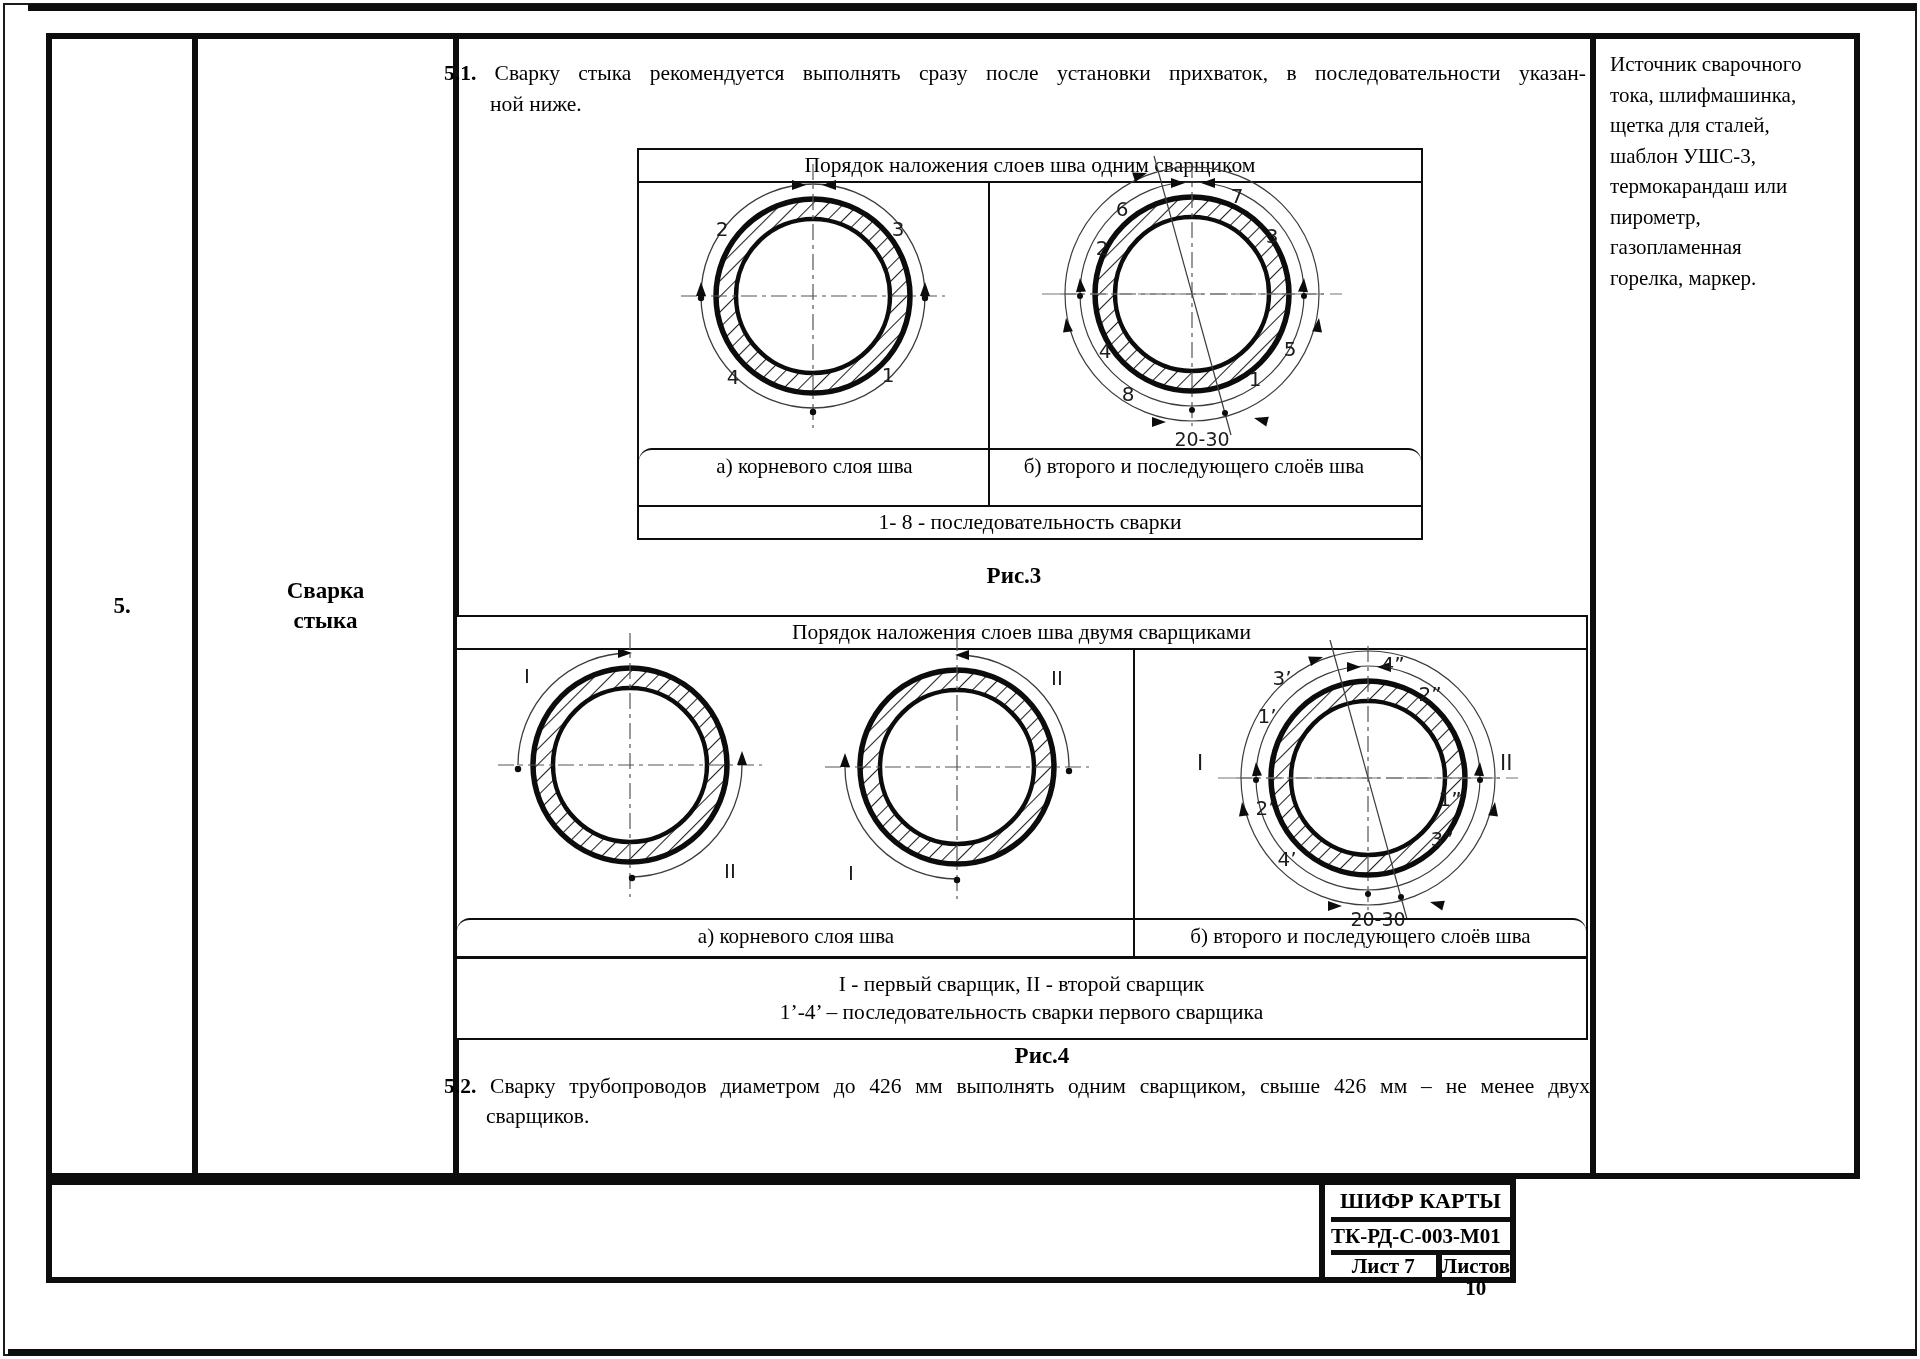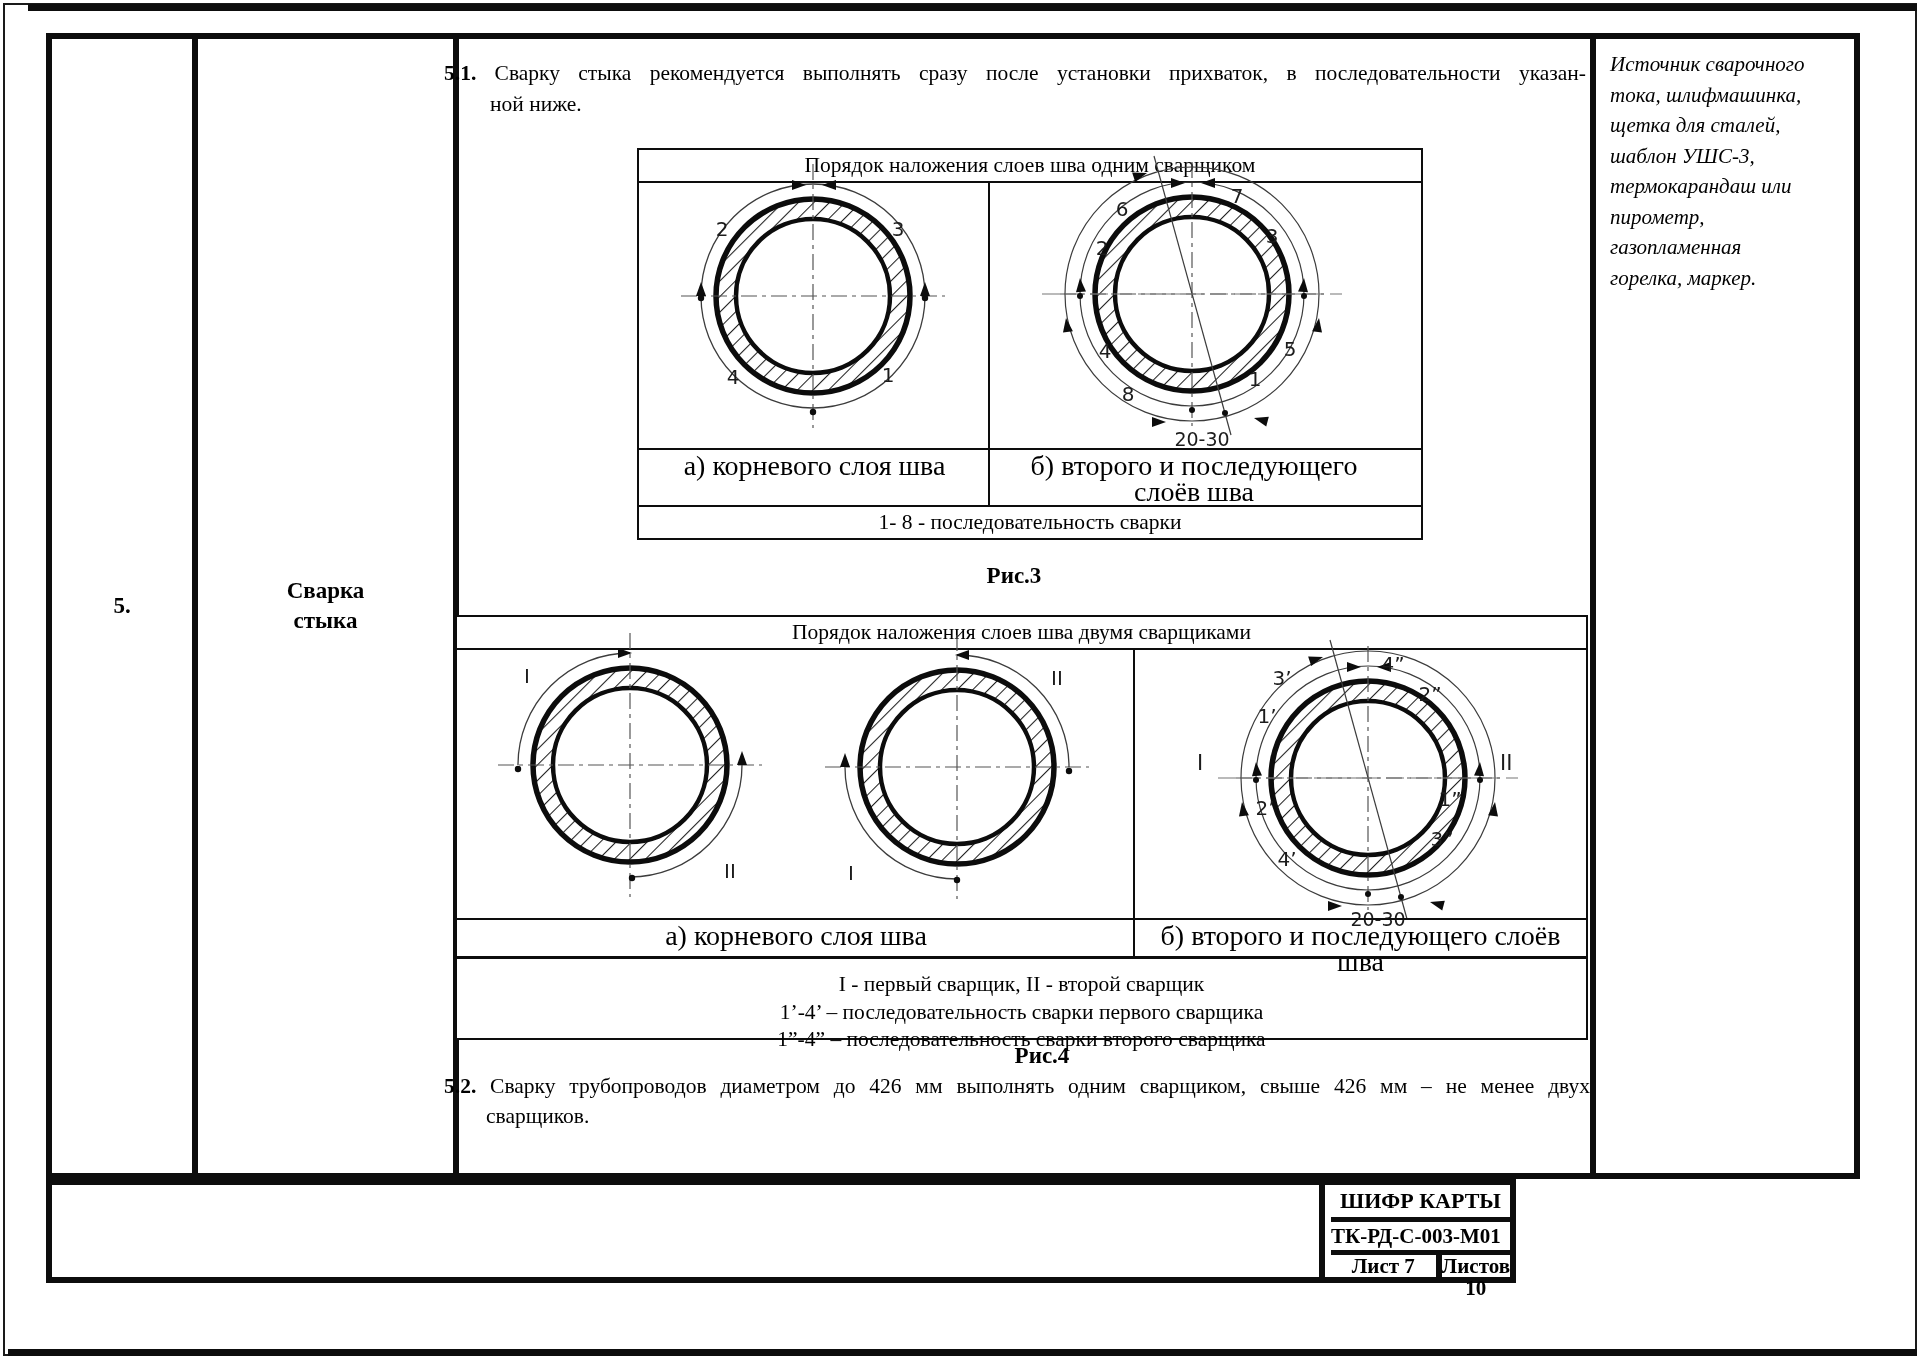--- a/index.html
+++ b/index.html
@@ -8,21 +8,21 @@
   .frame{position:absolute;inset:3px;border:2px solid #1a1a1a;}
   .top-bar{position:absolute;left:28px;right:3px;top:4px;height:7px;background:#0d0d0d;}
   .bottom-bar{position:absolute;left:8px;right:3px;bottom:3px;height:7px;background:#0d0d0d;}
 
   .main-table{position:absolute;left:46px;top:33px;width:1814px;height:1146px;
               border:6px solid #0d0d0d;box-sizing:border-box;}
   .col{position:absolute;top:0;height:100%;box-sizing:border-box;}
   .col-num{left:0;width:146px;border-right:6px solid #0d0d0d;display:flex;align-items:center;justify-content:center;}
   .col-name{left:146px;width:261px;border-right:6px solid #0d0d0d;display:flex;align-items:center;justify-content:center;}
   .col-content{left:386px;width:1158px;border-right:6px solid #0d0d0d;}
-  .col-tools{left:1544px;width:221px;font-style:italic;}
+  .col-tools{left:1544px;width:221px;}
   .num-text{font-weight:bold;font-size:23px;}
   .name-text{font-weight:bold;font-size:23px;text-align:center;width:130px;line-height:30px;}
   .tools-text{padding:10px 12px 0 14px;font-size:21px;line-height:30.5px;}
 
   .para{position:absolute;left:6px;font-size:21.5px;line-height:31px;}
   .para .l1{display:block;text-align:justify;text-align-last:justify;}
   .para .l2{display:block;}
   .p51{top:19px;width:1142px;}
   .p51 .l2{padding-left:46px;}
   .p52{top:1032px;width:1146px;line-height:30px;}
@@ -31,21 +31,21 @@
 
   .figbox{position:absolute;border:2px solid #0d0d0d;box-sizing:content-box;background:#fff;}
   .fig3{left:199px;top:109px;width:759px;height:388px;padding-left:23px;}
   .fig4{left:17px;top:576px;width:1129px;height:421px;}
   .fig-title{position:absolute;left:0;top:0;width:100%;height:31px;border-bottom:2px solid #0d0d0d;
              text-align:center;font-size:21.5px;line-height:31px;}
   .vdiv{position:absolute;width:2px;background:#0d0d0d;}
   .f3-vdiv{left:349px;top:33px;height:322px;}
   .f4-vdiv{left:676px;top:33px;height:306px;}
   .cap-row{position:absolute;left:0;width:100%;border-top:2px solid #0d0d0d;box-sizing:border-box;
-           display:flex;font-size:28px;}
+           display:flex;font-size:21px;border-radius:13px;}
   .f3-cap{top:298px;height:57px;}
   .f4-cap{top:301px;height:36px;}
   .cap-cell{text-align:center;padding-top:3px;line-height:26px;}
   .f3-cap .ca{width:351px;}
   .f3-cap .cb{width:408px;}
   .f3-cap .cb span{display:inline-block;max-width:345px;}
   .f4-cap .ca{width:678px;}
   .f4-cap .cb{width:451px;}
   .legend-row{position:absolute;left:0;width:100%;border-top:2px solid #0d0d0d;box-sizing:border-box;
               text-align:center;font-size:21.5px;}
@@ -219,21 +219,20 @@
         <span class="side-lab" style="left:740px;top:134px">I</span>
         <span class="side-lab" style="left:1043px;top:134px">II</span>
 
         <div class="cap-row f4-cap">
           <div class="cap-cell ca">а) корневого слоя шва</div>
           <div class="cap-cell cb">б) второго и последующего слоёв шва</div>
         </div>
         <div class="legend-row f4-legend">
           <div>I - первый сварщик, II - второй сварщик</div>
           <div>1’-4’ – последовательность сварки первого сварщика</div>
-          <div>1”-4” – последовательность сварки второго сварщика</div>
         </div>
       </div>
 
       <div class="fig-label ris4">Рис.4</div>
 
       <div class="para p52">
         <span class="l1"><span class="pnum">5.2.</span> <span>Сварку трубопроводов диаметром до 426 мм выполнять одним сварщиком, свыше 426 мм – не менее двух</span></span>
         <span class="l2">сварщиков.</span>
       </div>
 

